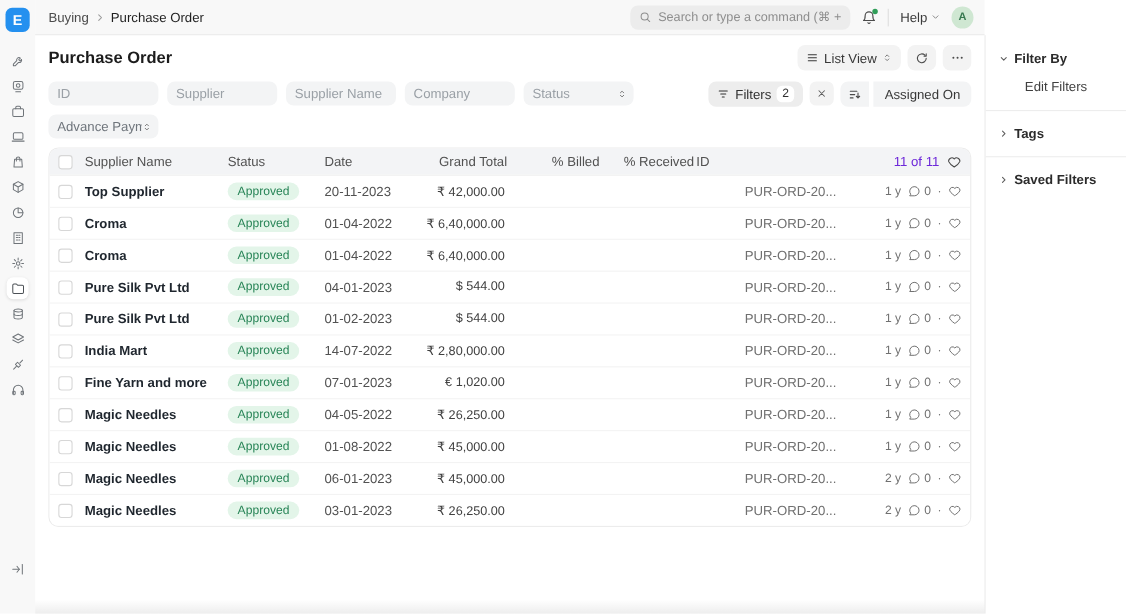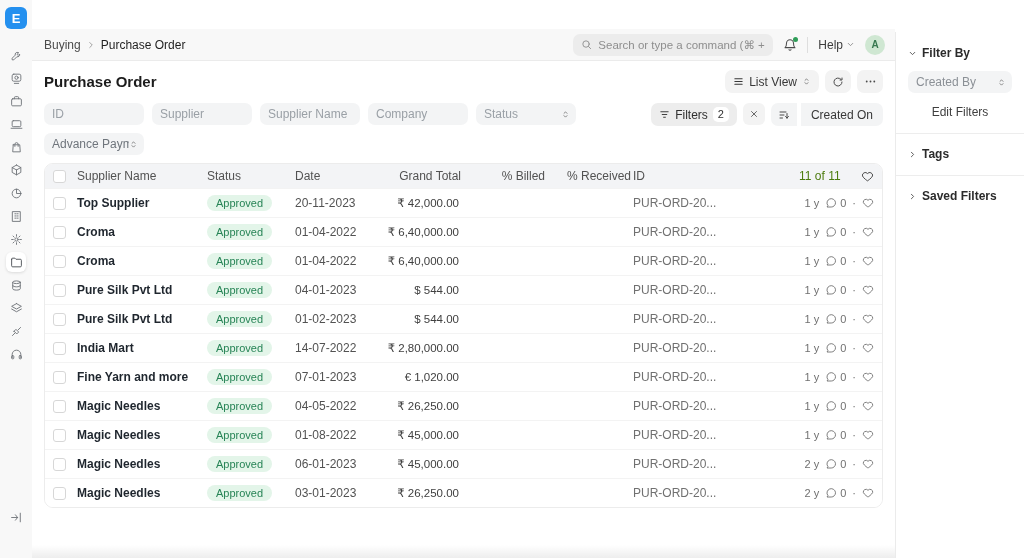--- a/index.html
+++ b/index.html
@@ -10,21 +10,21 @@
   
   .rail { width:32px; background:#f8f8f8; height:558px; display:flex; flex-direction:column; align-items:center; padding-top:7px; position:relative; flex:0 0 32px; }
   .logo { width:22px; height:22px; border-radius:6px; background:#2490ef; color:#fff; font-weight:bold; font-size:13px; display:flex; align-items:center; justify-content:center; margin-bottom:16px; }
   .rail-item { width:20px; height:20px; display:flex; align-items:center; justify-content:center; color:#6f7479; margin-bottom:3px; border-radius:6px; cursor:pointer; }
   .rail-item svg { width:13px; height:13px; }
   .rail-item.selected { background:#fff; box-shadow:0 1px 3px rgba(0,0,0,.12); color:#4b5055; }
   .rail-bottom { position:absolute; bottom:28px; left:6px; }
 
   
   .center { flex:1 1 auto; display:flex; flex-direction:column; position:relative; min-width:0; }
-  .topbar { height:32px; background:#f8f8f8; border-bottom:1px solid #ebebeb; display:flex; align-items:center; padding:0 10px 0 12px;margin-top:29px; }
+  .topbar { height:32px; background:#f8f8f8; border-bottom:1px solid #ebebeb; display:flex; align-items:center; padding:0 10px 0 12px; }
   .crumbs { display:flex; align-items:center; gap:5px; }
   .crumb { color:#4b4b4b; }
   .crumb.current { color:#1f1f1f; }
   .crumb-sep { color:#9a9a9a; display:flex; }
   .topbar-right { margin-left:auto; display:flex; align-items:center; gap:10px; }
   .searchbox { width:200px; height:22px; background:#ececec; border:none; border-radius:7px; display:flex; align-items:center; gap:6px; padding:0 8px; color:#8e8e8e; }
   .searchbox input { border:none; background:transparent; outline:none; font-size:11.5px; color:#6f6f6f; width:170px; font-family:inherit; }
   .searchbox input::placeholder { color:#8e8e8e; }
   .bell-wrap { position:relative; display:flex; color:#4b4b4b; }
   .bell-dot { position:absolute; top:-1px; right:-1px; width:5px; height:5px; border-radius:50%; background:#2f9d58; }
@@ -64,24 +64,24 @@
   .th { font-size:12px; }
   .th.right, .td.right { text-align:right; }
   .tr { height:29px; border-top:1px solid #f3f3f3; background:#fff; }
   .cb { width:13px; height:13px; border:1px solid #d7d7d7; border-radius:3px; background:#fff; cursor:pointer; }
   .td.name { font-weight:bold; color:#1f262e; font-size:12px; overflow:hidden; white-space:nowrap; }
   .badge { display:inline-block; background:#e3f5e9; color:#278456; font-size:11px; font-weight:500; border-radius:9px; padding:2px 9px; }
   .td.date { color:#525252; }
   .td.total { color:#404040; padding-right:2px; font-size:11.5px; white-space:nowrap; }
   .bar { width:72px; height:7px; border-radius:4px; background:#ececec; margin-left:12px; overflow:hidden; }
   .bar .fill { height:100%; border-radius:4px; }
-  .td.docid { color:#707070; padding-left:2px; overflow:hidden; white-space:nowrap; }
+  .td.docid { color:#707070; padding-left:2px; overflow:hidden; white-space:nowrap;margin-left:44px; }
   .meta { display:flex; align-items:center; justify-content:flex-end; gap:6px; color:#707070; font-size:11px; }
   .meta .mi { display:flex; align-items:center; gap:3px; cursor:pointer; }
-  .head-meta { display:flex; align-items:center; justify-content:space-between; gap:7px; color:#4d7c0f; }
+  .head-meta { display:flex; align-items:center; justify-content:flex-end; gap:7px; color:#6d28d9; }
   .bottom-shadow { position:absolute; left:0; right:0; bottom:0; height:13px; background:linear-gradient(to top, rgba(0,0,0,.07), rgba(0,0,0,0)); pointer-events:none; }
 
   
   .rightbar { width:129px; flex:0 0 129px; border-left:1px solid #ebebeb; margin-top:32px; padding:14px 12px; display:flex; flex-direction:column;text-align:center; }
   .rb-section-title { display:flex; align-items:center; gap:5px; font-weight:bold; font-size:12px; color:#2b2b2b; cursor:pointer; }
   .rb-select { margin-top:11px; height:22px; background:#f3f4f5; border-radius:7px; display:flex; align-items:center; justify-content:space-between; padding:0 6px 0 8px; color:#8b9096; cursor:pointer; }
   .rb-link { margin-top:12px; color:#3f3f3f; font-size:12px; cursor:pointer; }
   .rb-divider { border-top:1px solid #ededed; margin:14px -12px 13px -12px; }
   svg { display:block; }
 </style>
@@ -306,21 +306,21 @@
               <path d="M6 6l12 12M18 6L6 18"></path>
             </svg>
           </span>
         <div class="sort-group">
           <span class="sort-icon-btn">
               <svg width="12" height="12" viewBox="0 0 24 24" fill="none" stroke="currentColor" stroke-width="2" stroke-linecap="round" stroke-linejoin="round">
                 <path d="M4 6h12M4 12h8M4 18h5"></path>
                 <path d="M18 9v9m0 0l-3-3m3 3l3-3"></path>
               </svg>
             </span>
-          <span class="sort-label-btn">Created On</span>
+          <span class="sort-label-btn">Assigned On</span>
         </div>
       </div>
     </div>
 
     <div class="card">
       <div class="tgrid thead">
         <span class="cb"></span>
         <span class="th">Supplier Name</span>
         <span class="th">Status</span>
         <span class="th">Date</span>
@@ -653,29 +653,20 @@
 
   <aside class="rightbar">
     <div class="rb-section-title">
       <span>
           <svg width="9" height="9" viewBox="0 0 24 24" fill="none" stroke="#5c5c5c" stroke-width="2.6" stroke-linecap="round" stroke-linejoin="round">
             <path d="M6 9l6 6 6-6"></path>
           </svg>
         </span>
       <span>Filter By</span>
     </div>
-    <div class="rb-select">
-      <span>Created By</span>
-      <span class="caret-updown">
-          <svg width="9" height="9" viewBox="0 0 24 24" fill="none" stroke="currentColor" stroke-width="2.4" stroke-linecap="round" stroke-linejoin="round">
-            <path d="M8 9l4-4 4 4"></path>
-            <path d="M8 15l4 4 4-4"></path>
-          </svg>
-        </span>
-    </div>
     <div class="rb-link">Edit Filters</div>
     <div class="rb-divider"></div>
     <div class="rb-section-title">
       <span>
           <svg width="9" height="9" viewBox="0 0 24 24" fill="none" stroke="#5c5c5c" stroke-width="2.6" stroke-linecap="round" stroke-linejoin="round">
             <path d="M9 6l6 6-6 6"></path>
           </svg>
         </span>
       <span>Tags</span>
     </div>

